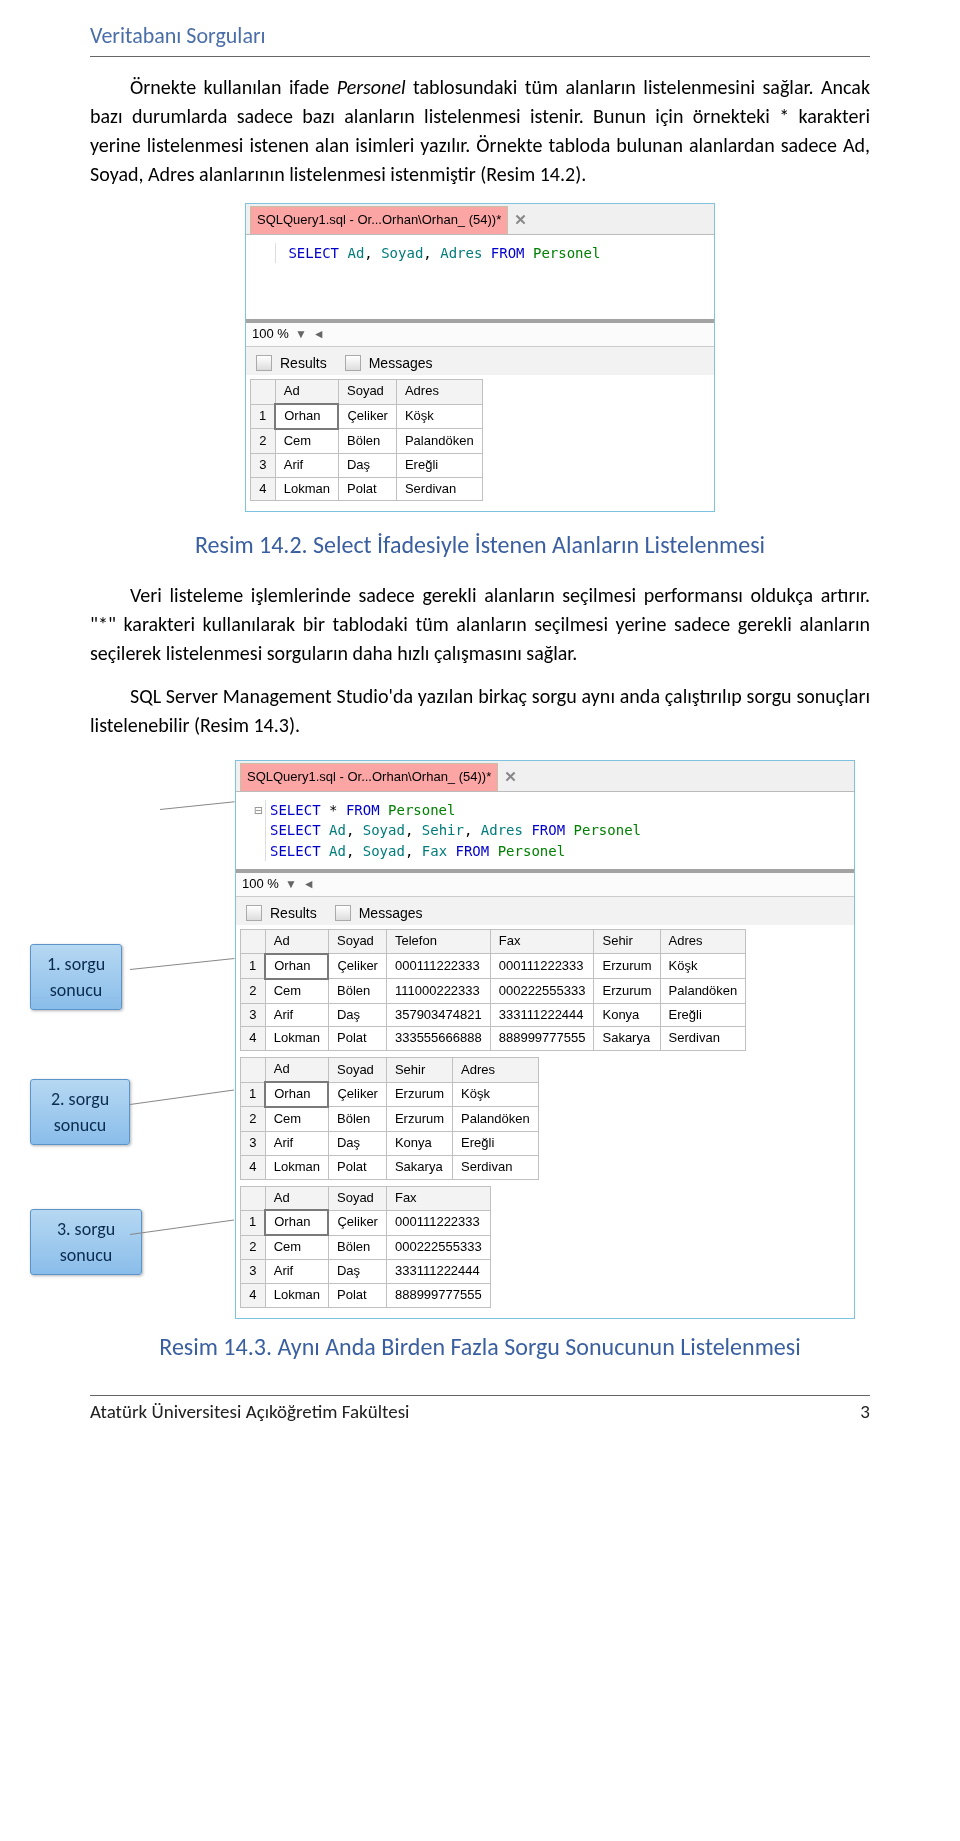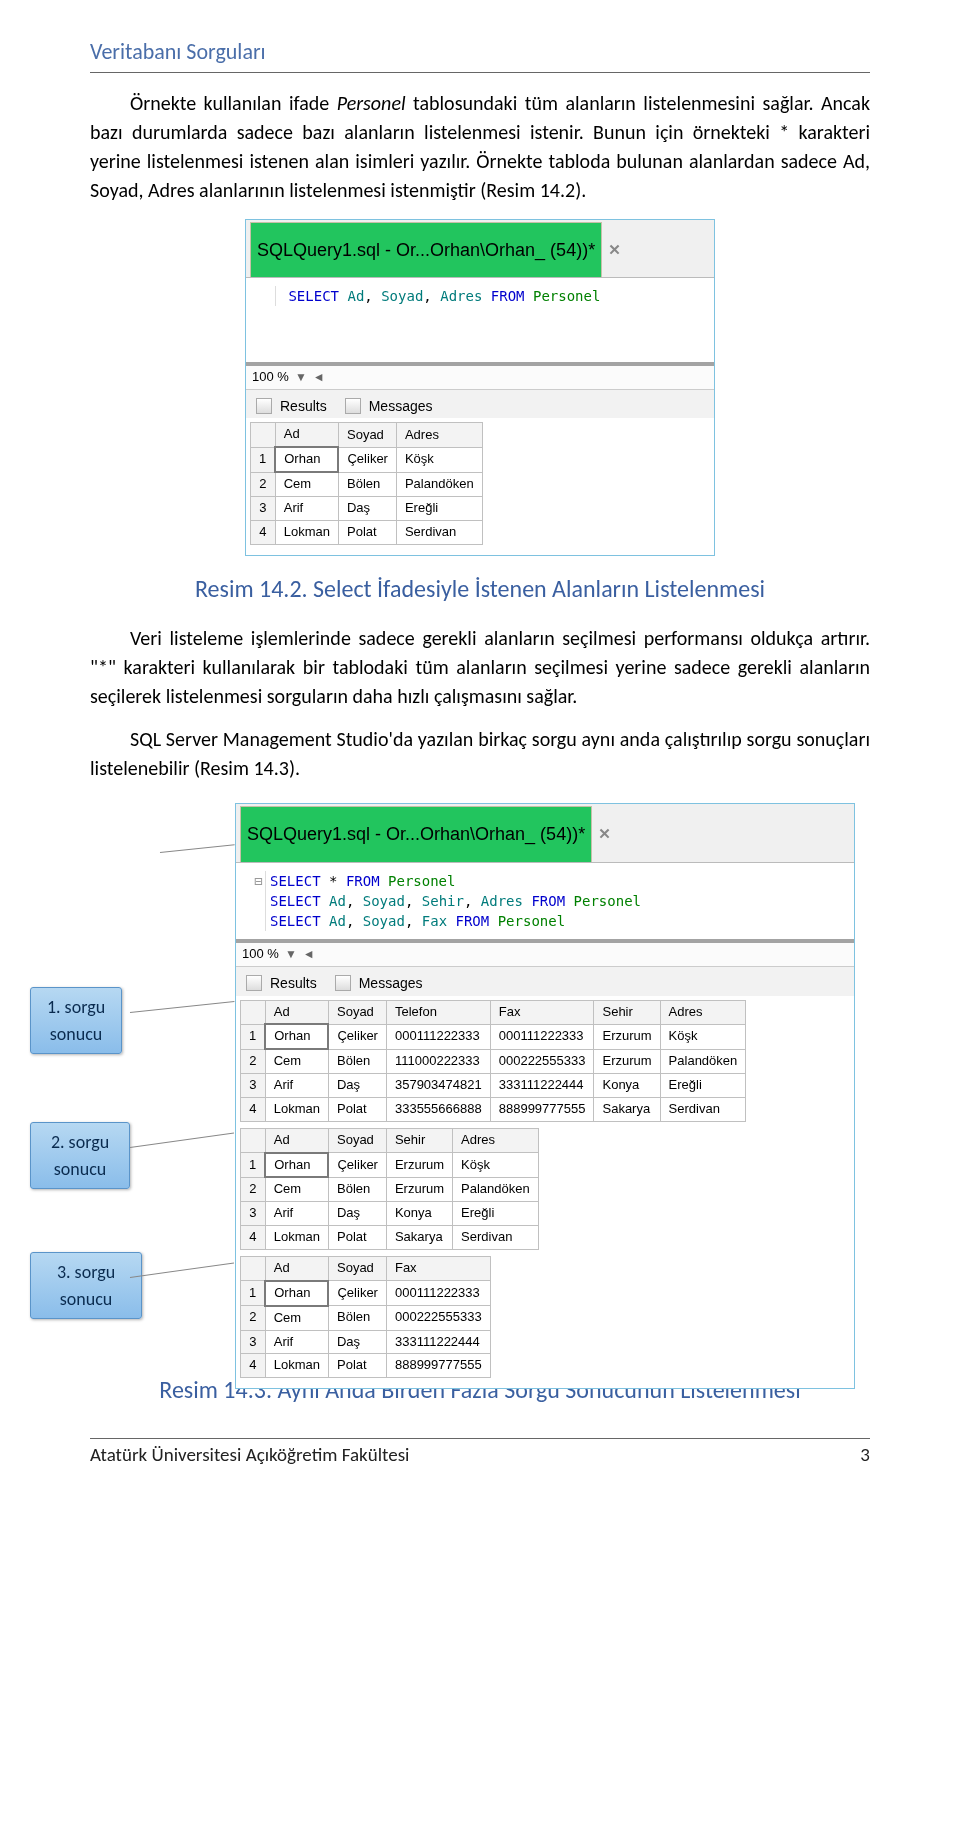--- a/index.html
+++ b/index.html
@@ -6,21 +6,21 @@
   body {
     font-family: Calibri, Arial, sans-serif;
     background: #fff;
     margin: 0;
     color: #000;
     font-size: 20px;
     line-height: 1.45;
   }
   .page {
     width: 960px;
-    margin: 16px auto;
+    margin: 0 auto;
     padding: 20px 90px 20px 90px;
   }
   .header-line {
     color: #4a6ea9;
     font-size: 22px;
     margin-bottom: 4px;
     padding-left: 0;
   }
   .hr-top { border: none; border-top: 1px solid #666; margin: 4px 0 16px 0; }
   p { margin: 0 0 14px 0; text-align: justify; }
@@ -45,23 +45,23 @@
   
   .tabbar {
     display: flex;
     align-items: center;
     background: #f0f0f0;
     border-bottom: 1px solid #bbb;
     padding: 2px 4px 0 4px;
     gap: 6px;
   }
   .tab {
-    background: #22c55e;
-    padding: 14px 6px;
-    font-size: 18px;
+    background: #fca5a5;
+    padding: 4px 6px;
+    font-size: 13px;
     border: 1px solid #c7c0a8;
     border-bottom: none;
   }
   .tab-close { color: #888; font-weight: bold; }
   
   .editor {
     padding: 8px 8px 56px 18px;
     font-family: Consolas, monospace;
     font-size: 14px;
     border-bottom: 4px solid #a3a3a3;

